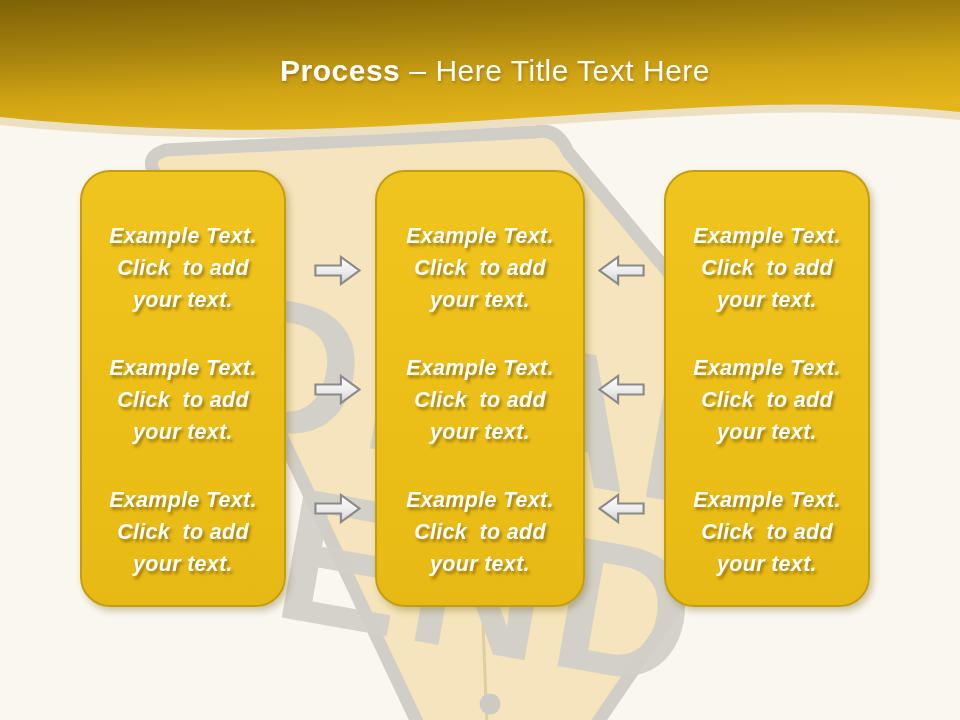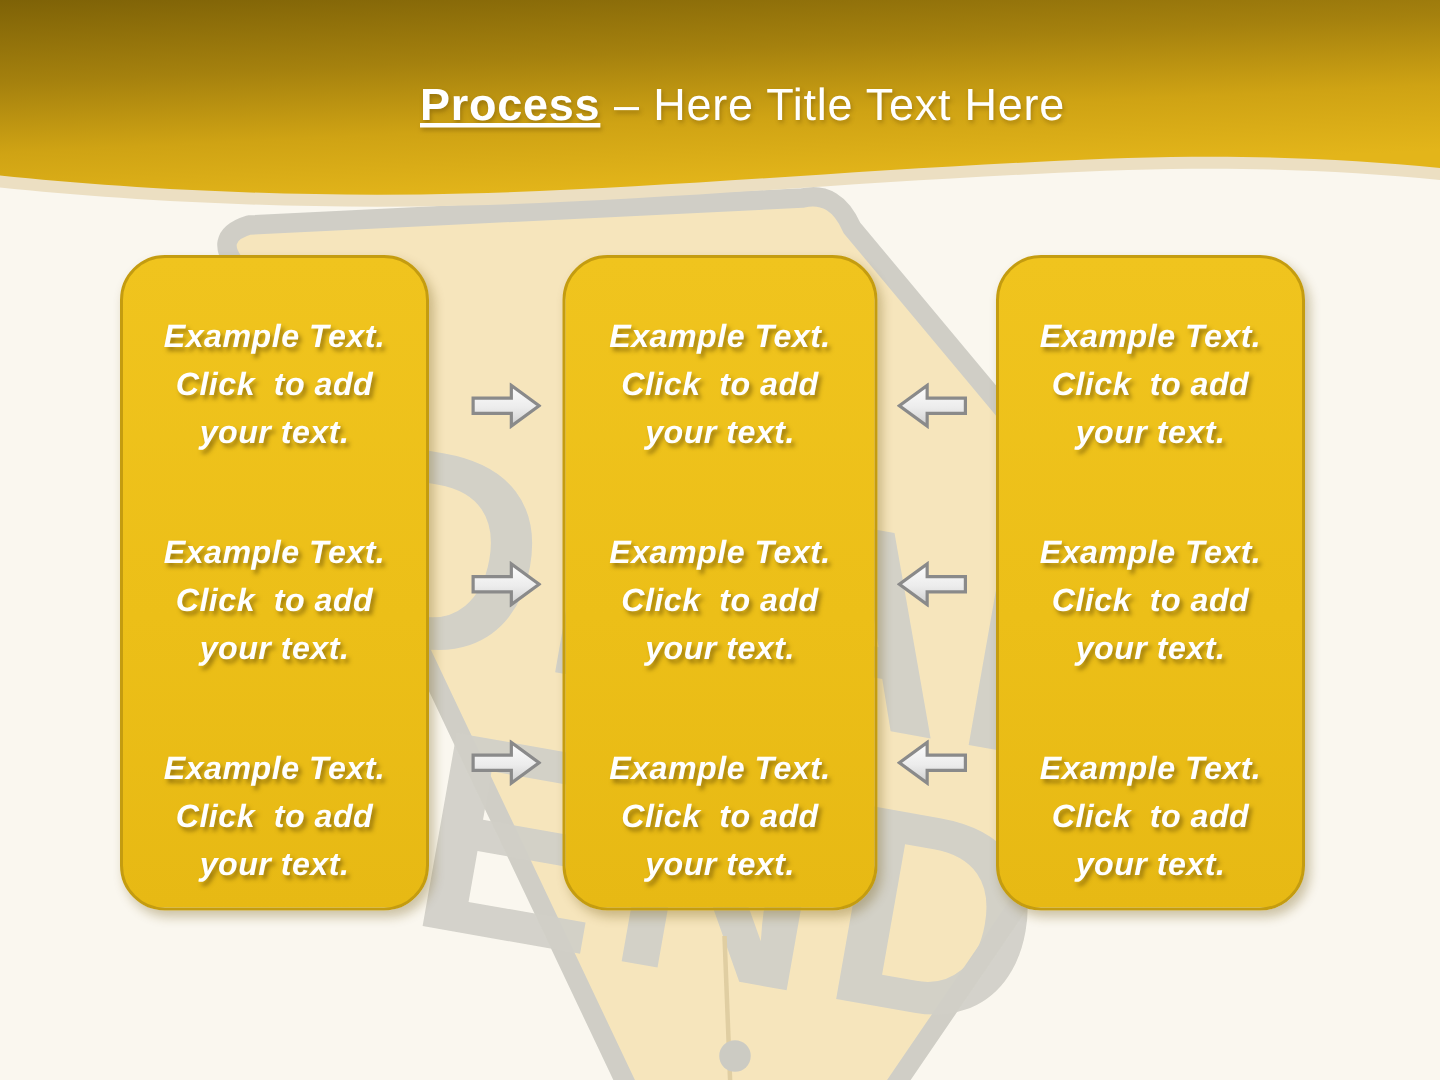--- a/index.html
+++ b/index.html
@@ -12,30 +12,30 @@
   
   .watermark{position:absolute;top:0;left:0;width:960px;height:720px;opacity:.85;}
   
   .header-wave{position:absolute;top:0;left:0;width:960px;height:150px;}
   .title{
     position:absolute;top:52px;left:30px;right:0;text-align:center;
     color:#ffffff;font-size:30px;line-height:38px;letter-spacing:.5px;
     text-shadow:1px 2px 3px rgba(90,60,0,.35);
     cursor:default;
   }
-  .t-bold{font-weight:bold;text-decoration:underline;}
+  .t-bold{font-weight:bold;}
   .t-dash{margin:0 9px;}
   
   .box{
     position:absolute;top:170px;height:437px;box-sizing:border-box;
     background:linear-gradient(180deg,#f0c41e 0%,#ecbf18 55%,#e7b914 100%);
     border:2px solid #c49c10;border-radius:30px;
     box-shadow:3px 4px 7px rgba(110,85,10,.32);
     display:flex;flex-direction:column;align-items:center;
-    padding-top:36px;gap:48px;
+    padding-top:48px;gap:36px;
   }
   .box-left{left:80px;width:206px;}
   .box-mid{left:375px;width:210px;}
   .box-right{left:664px;width:206px;}
   .item{text-align:center;}
   .line{
     font-style:italic;font-weight:600;font-size:21.5px;line-height:32px;
     color:#ffffff;white-space:pre;letter-spacing:.3px;
     text-shadow:2px 3px 3px rgba(115,88,8,.65);
   }

